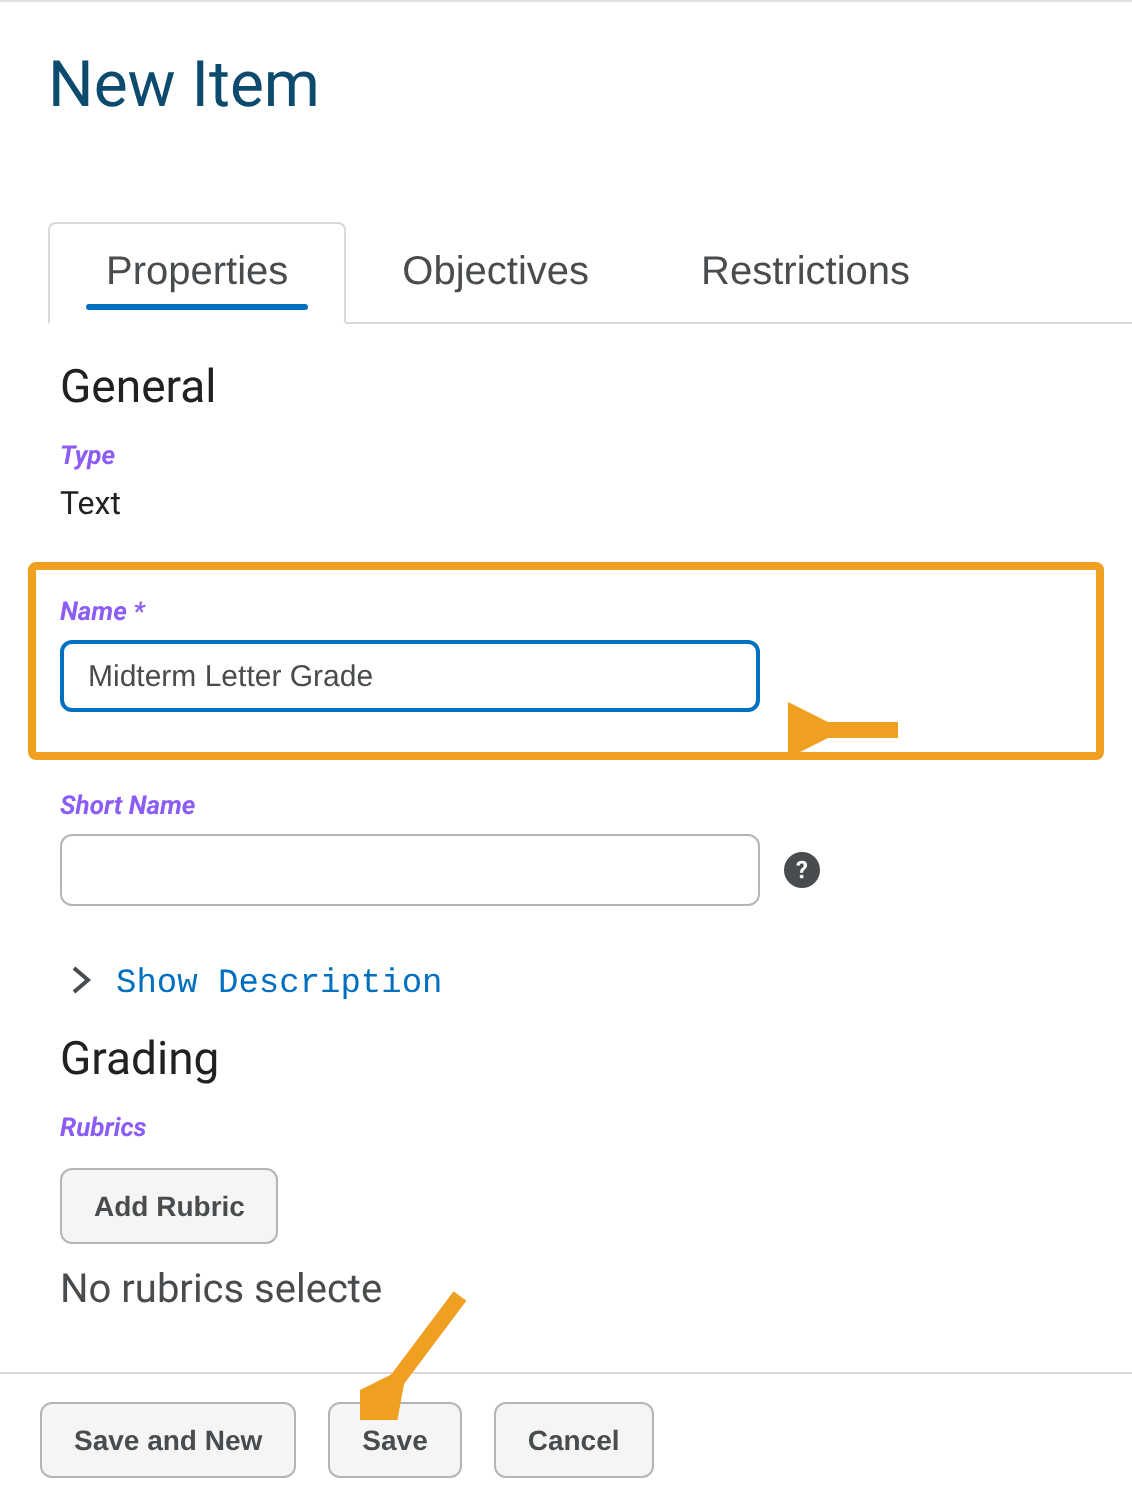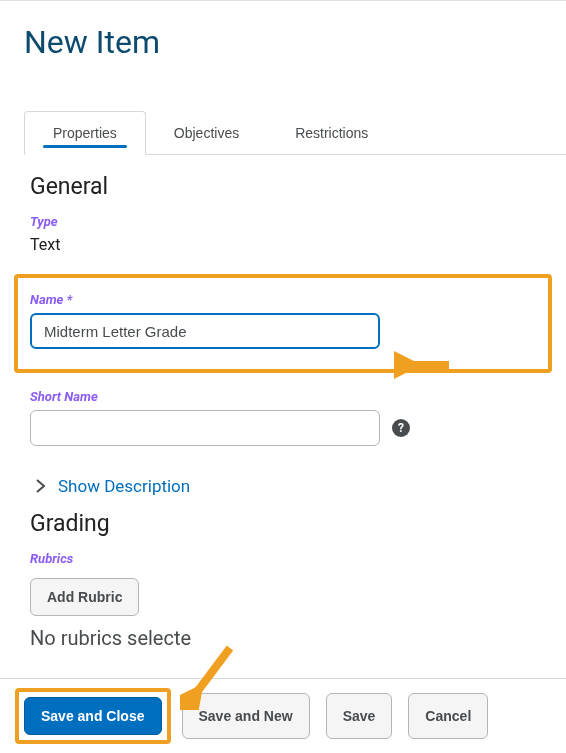--- a/index.html
+++ b/index.html
@@ -25,21 +25,21 @@
       padding: 22px 0 0 24px;
     }
     .tabs-bar {
       margin-top: 50px;
       border-bottom: 1px solid #d8d8d8;
       display: flex;
       margin-left: 24px;
     }
     .tab {
       padding: 13px 28px 13px 28px;
-      font-size: 14px;
+      font-size: 20px;
       color: #494c4e;
       cursor: pointer;
       position: relative;
       background: transparent;
       border: none;
     }
     .tab.active {
       border: 1px solid #d8d8d8;
       border-bottom: 1px solid #fff;
       margin-bottom: -1px;
@@ -113,24 +113,25 @@
       color: #fff;
       font-size: 12px;
       font-weight: 700;
       display: inline-flex;
       align-items: center;
       justify-content: center;
       cursor: pointer;
     }
     .expand-row {
       display: flex;
-      align-items: center;
+      align-items: flex-start;
       gap: 12px;
       margin: 30px 0 14px 6px;
       cursor: pointer;
+      font-family: Liberation Mono, monospace;
     }
     .expand-triangle svg {
       display: block;
     }
     .expand-link {
       color: #006fbf;
       font-size: 17px;
     }
     .btn {
       border: 1px solid #b5b5b5;
@@ -236,25 +237,20 @@
 
   <label class="field-label">Rubrics</label>
   <button class="btn add-rubric-btn">
     <span>Add Rubric</span>
   </button>
   <div class="no-rubrics">No rubrics selecte</div>
 
 </div>
 
 <div class="footer-bar">
-  <span class="footer-highlight">
-    <button class="btn btn-primary">
-      <span>Save and Close</span>
-    </button>
-  </span>
   <button class="btn">
     <span>Save and New</span>
   </button>
   <button class="btn">
     <span>Save</span>
   </button>
   <button class="btn">
     <span>Cancel</span>
   </button>
 </div>

